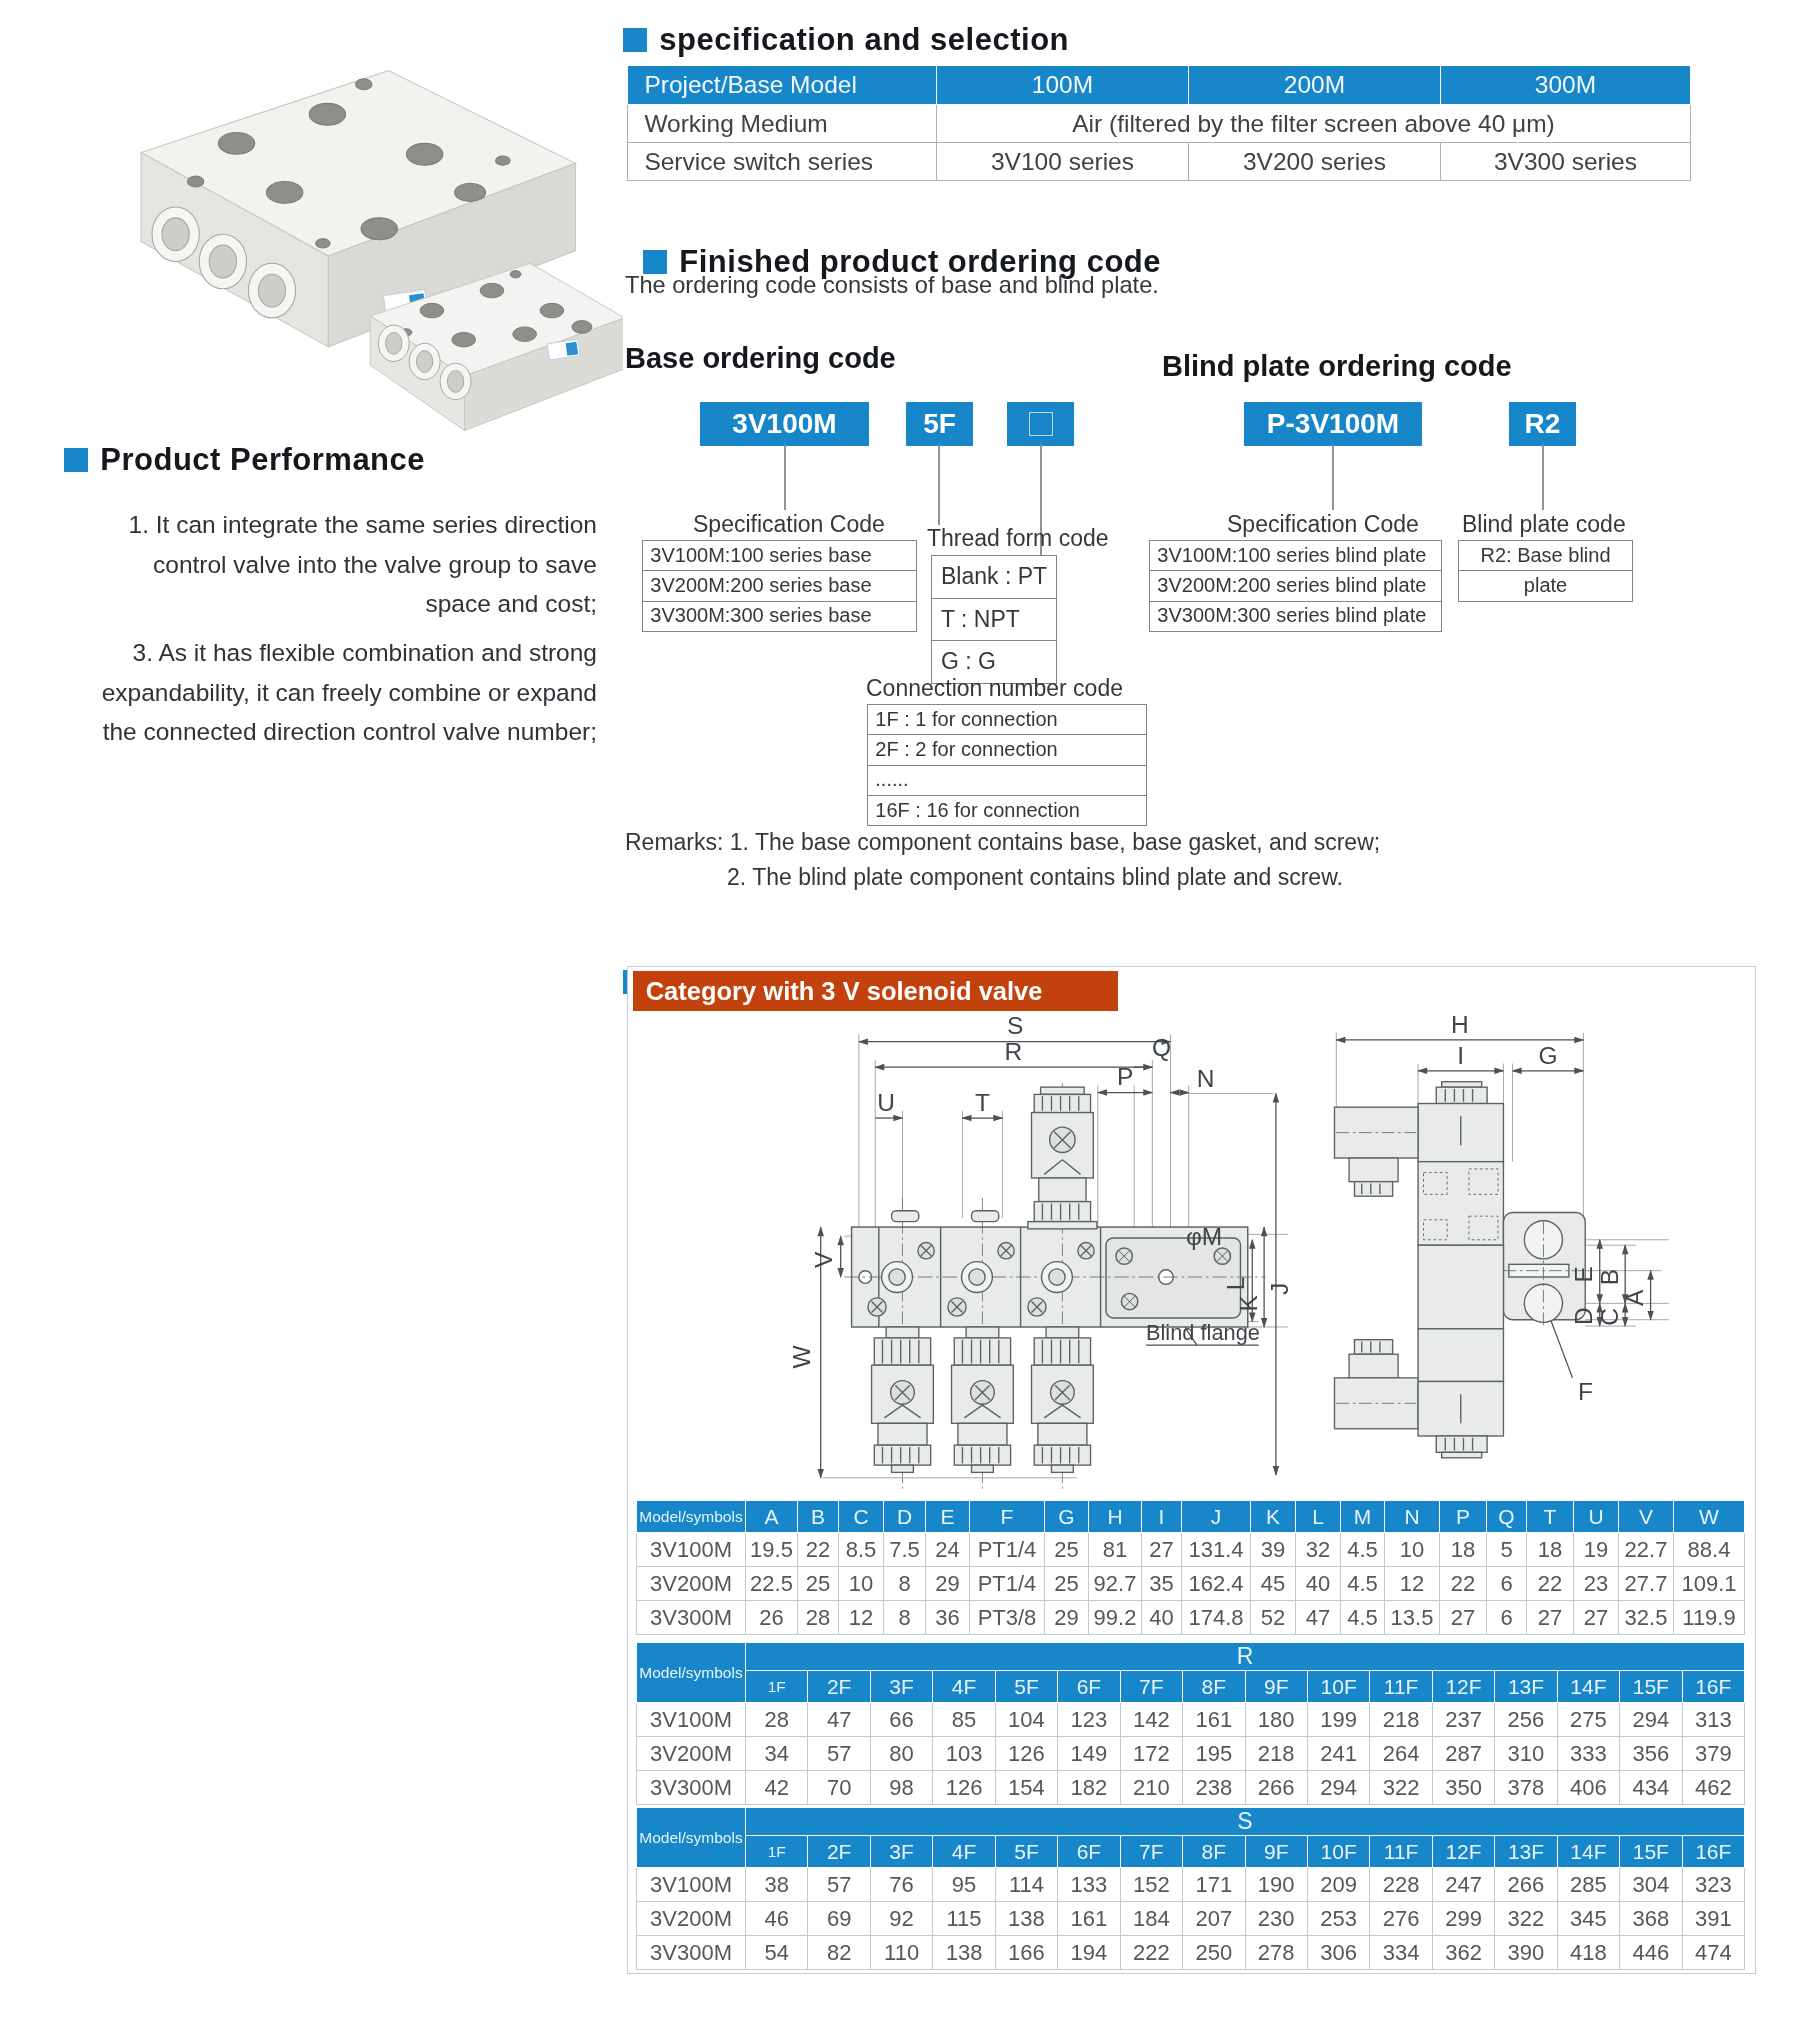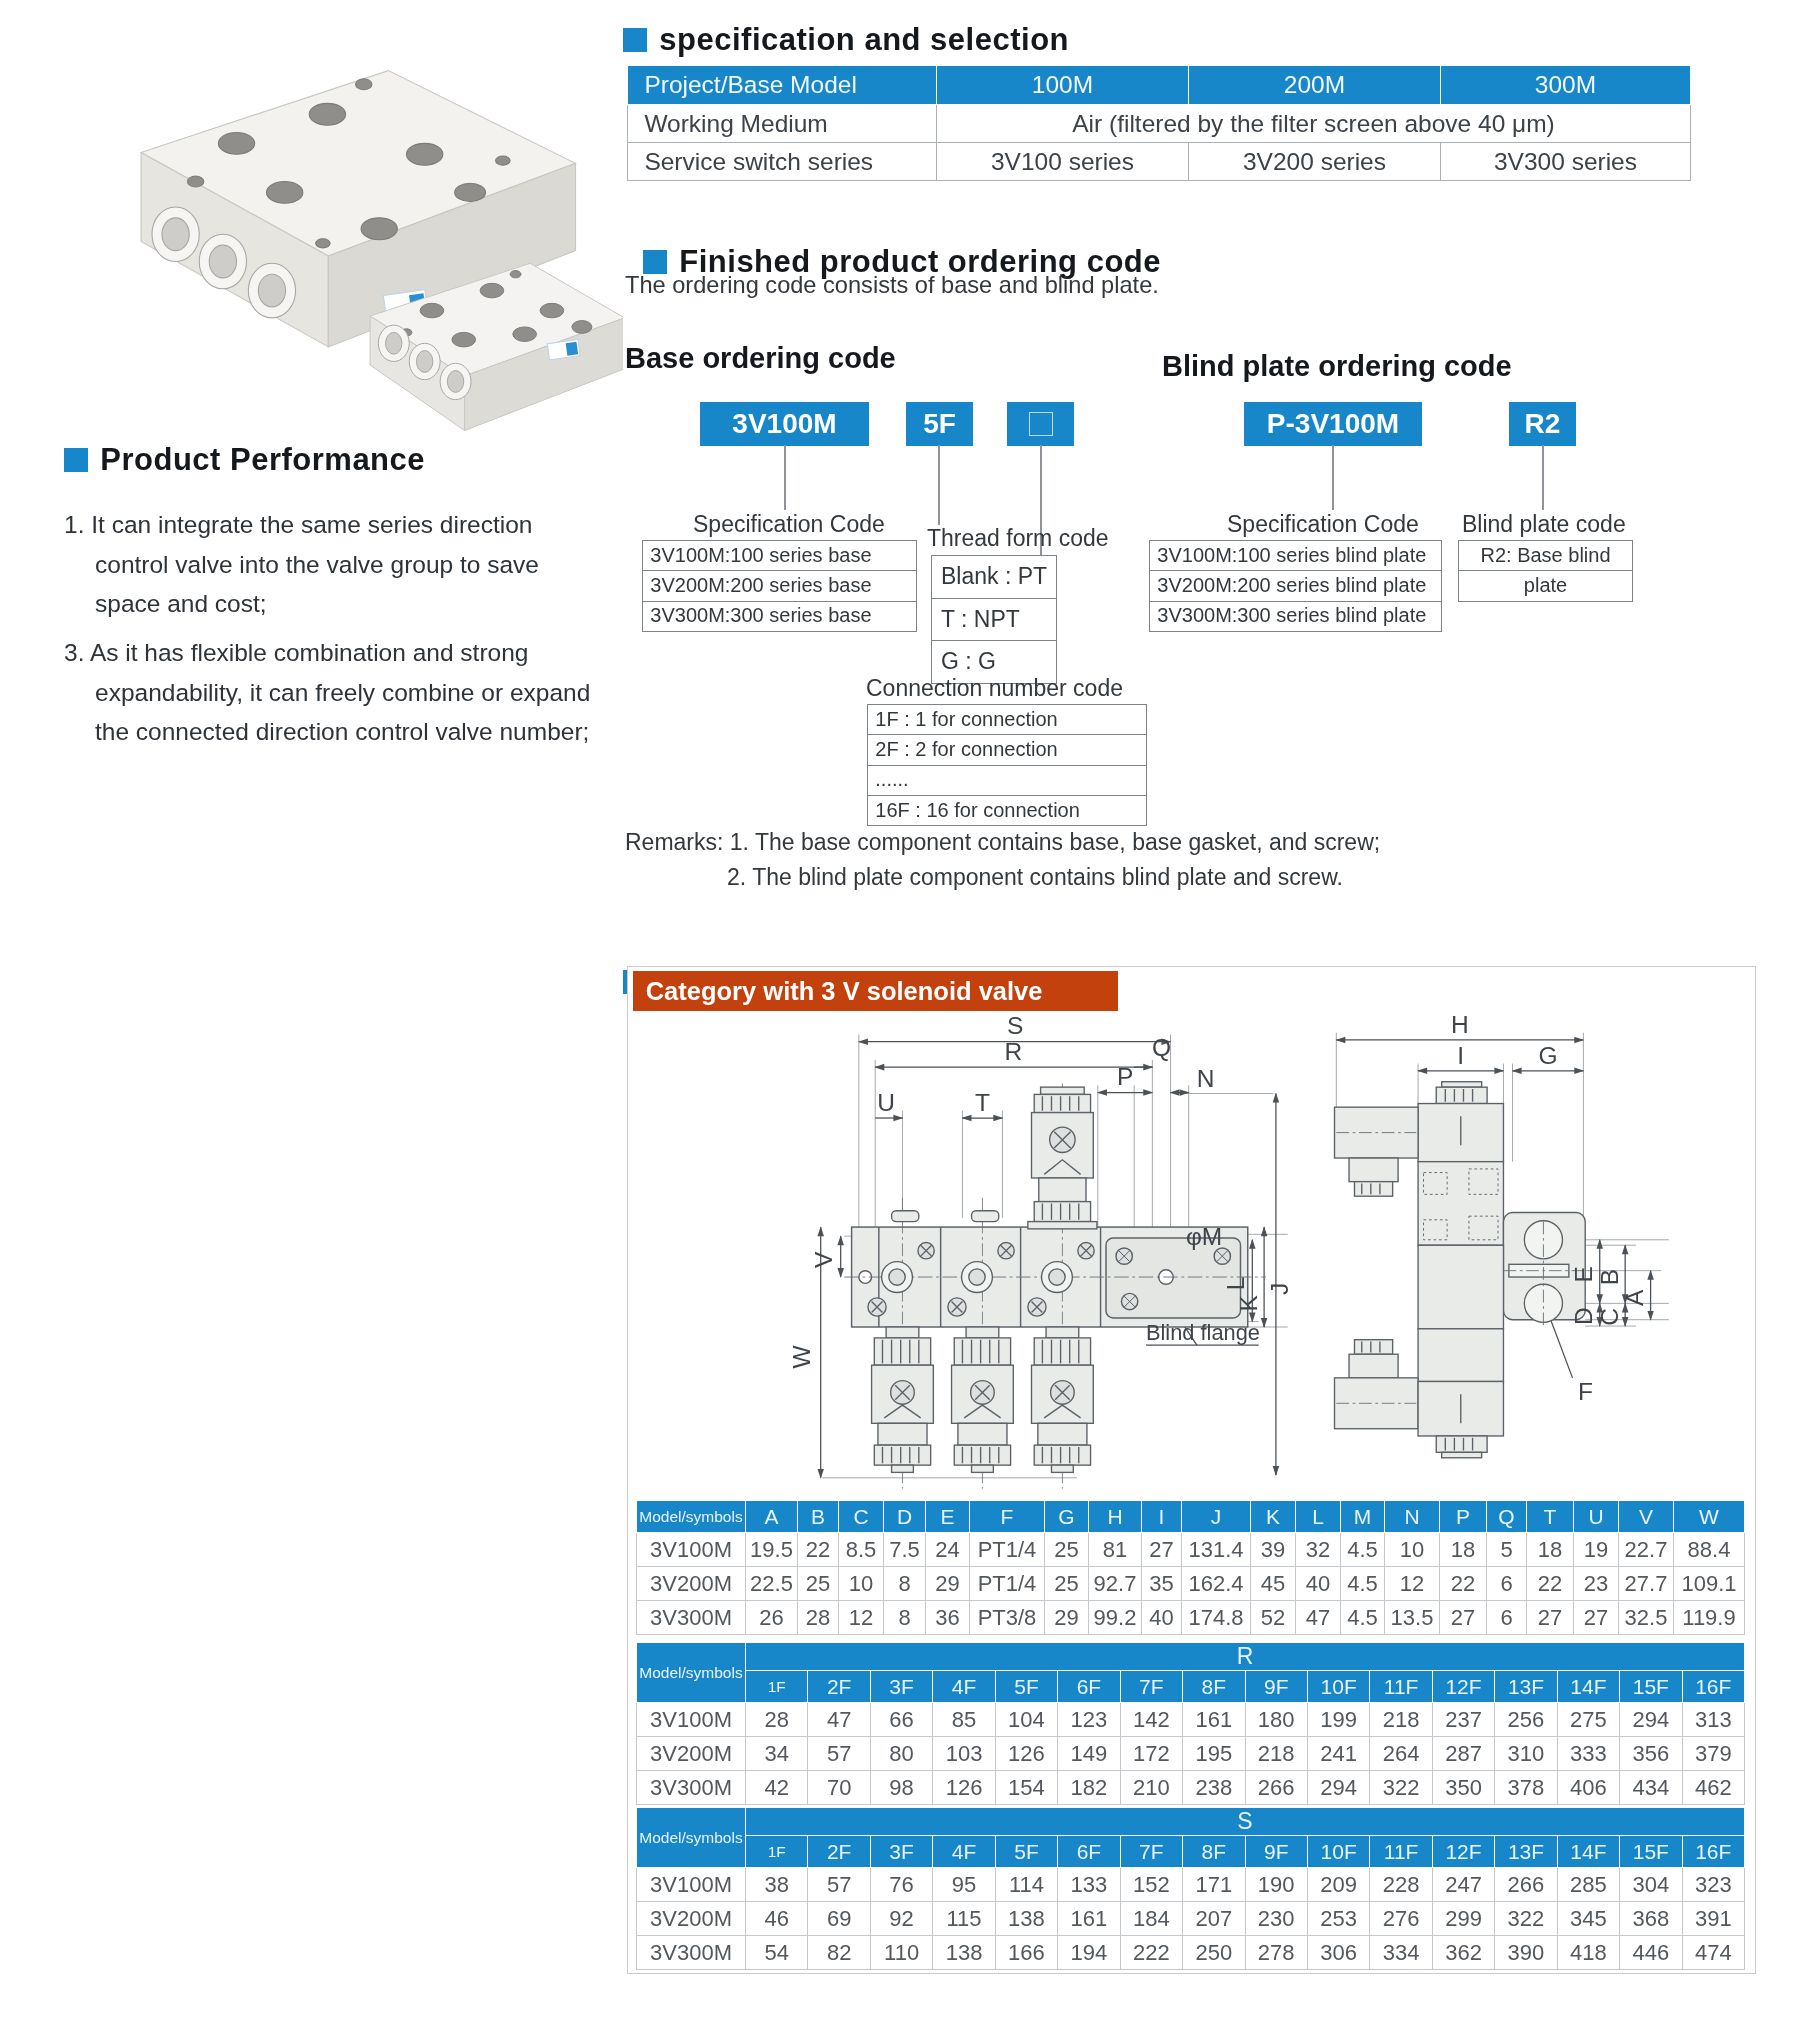--- a/index.html
+++ b/index.html
@@ -34,21 +34,21 @@
 
   .mini-label { position:absolute; font-size:23px; color:#33383d; white-space:nowrap; }
   .mini-table { position:absolute; border:1.8px solid #7d8489; background:#fff; }
   .mini-table .mini-row { border-bottom:1.8px solid #7d8489; font-size:20px; color:#33383d;
                           padding:2.7px 7.3px 3.6px 7.3px; white-space:nowrap; }
   .mini-table .mini-row:last-child { border-bottom:none; }
   .mini-table.tall .mini-row { font-size:23px; padding:7.3px 9px; }
   .mini-table.ctr .mini-row { text-align:center; }
 
   
-  .perf-list { position:absolute; left:64px; top:505px; width:533px; }
+  .perf-list { position:absolute; left:64px; top:505px; width:533px;text-align:right; }
   .perf-item { font-size:24.5px; color:#2e3338; line-height:1.62; margin-bottom:9px;
                padding-left:31px; text-indent:-31px; }
 
   
   .outer-box { position:absolute; left:627px; top:966px; width:1127px; height:1006px;
                border:1.8px solid #c7ccd1; background:#ffffff; }
   .banner { position:absolute; left:633px; top:971px; width:485px; height:40px;
             background:#c2410c; color:#ffffff; font-weight:bold; font-size:25.5px;
             line-height:40px; padding-left:12.7px; box-sizing:border-box; }
 

